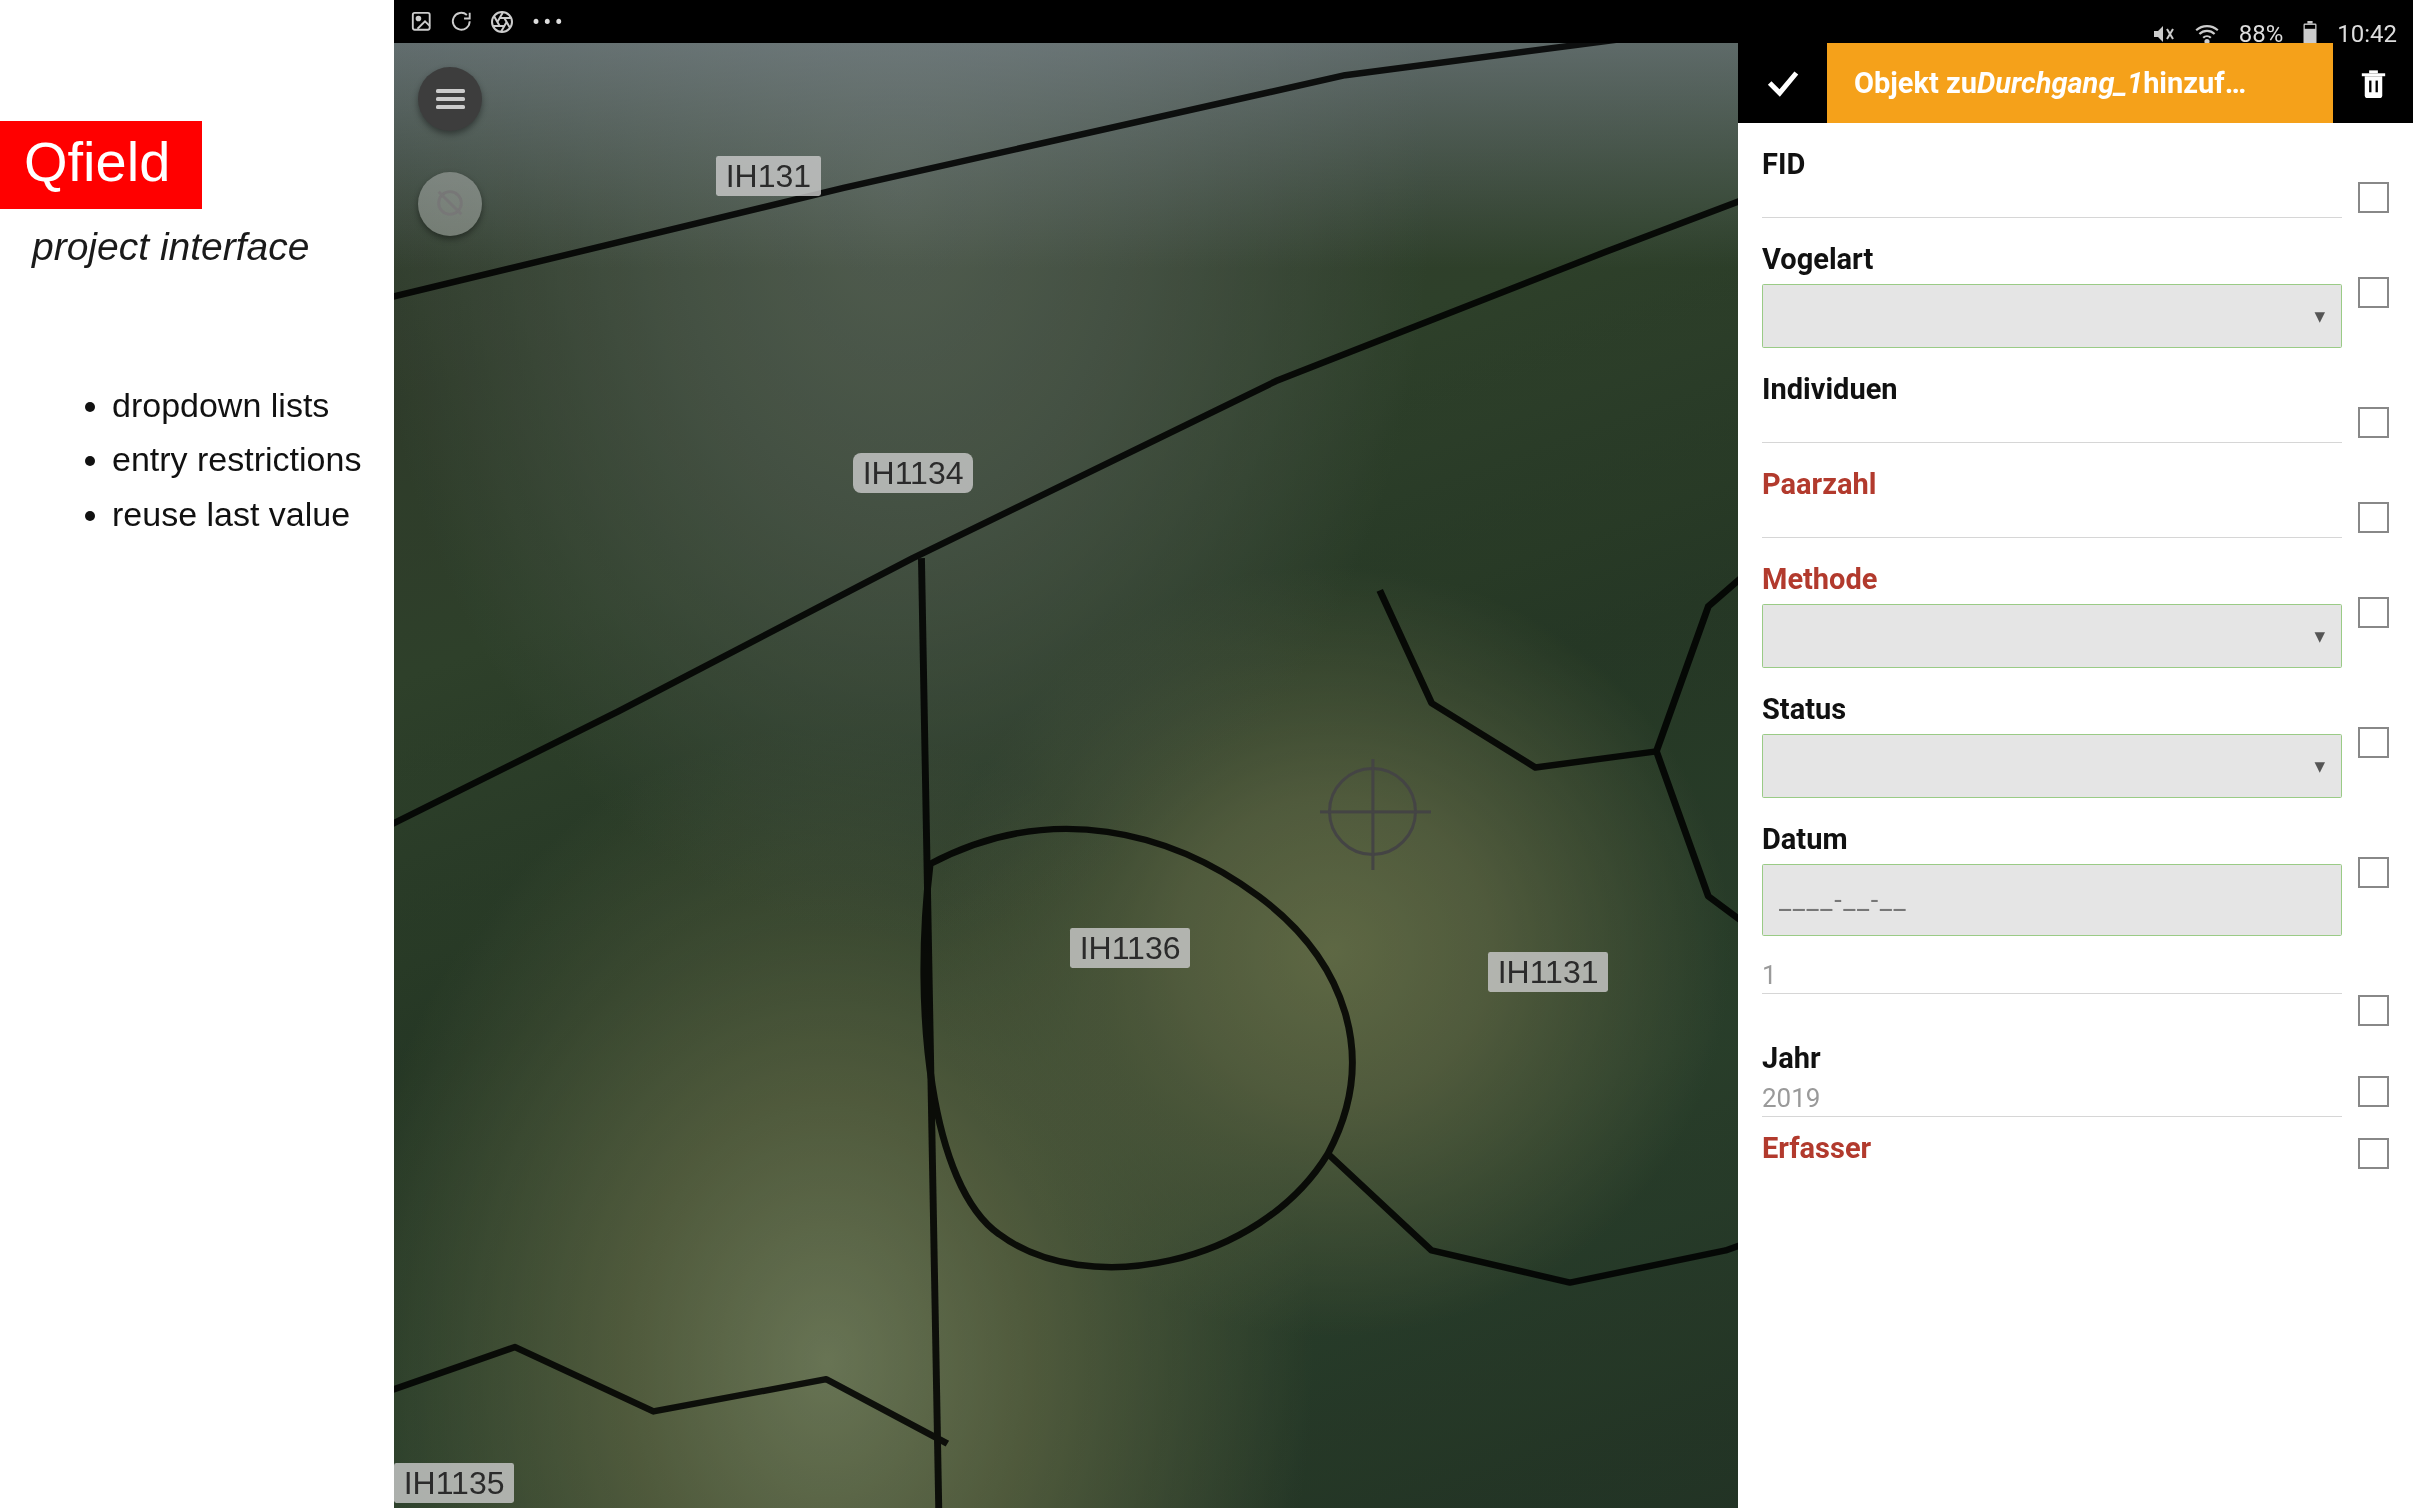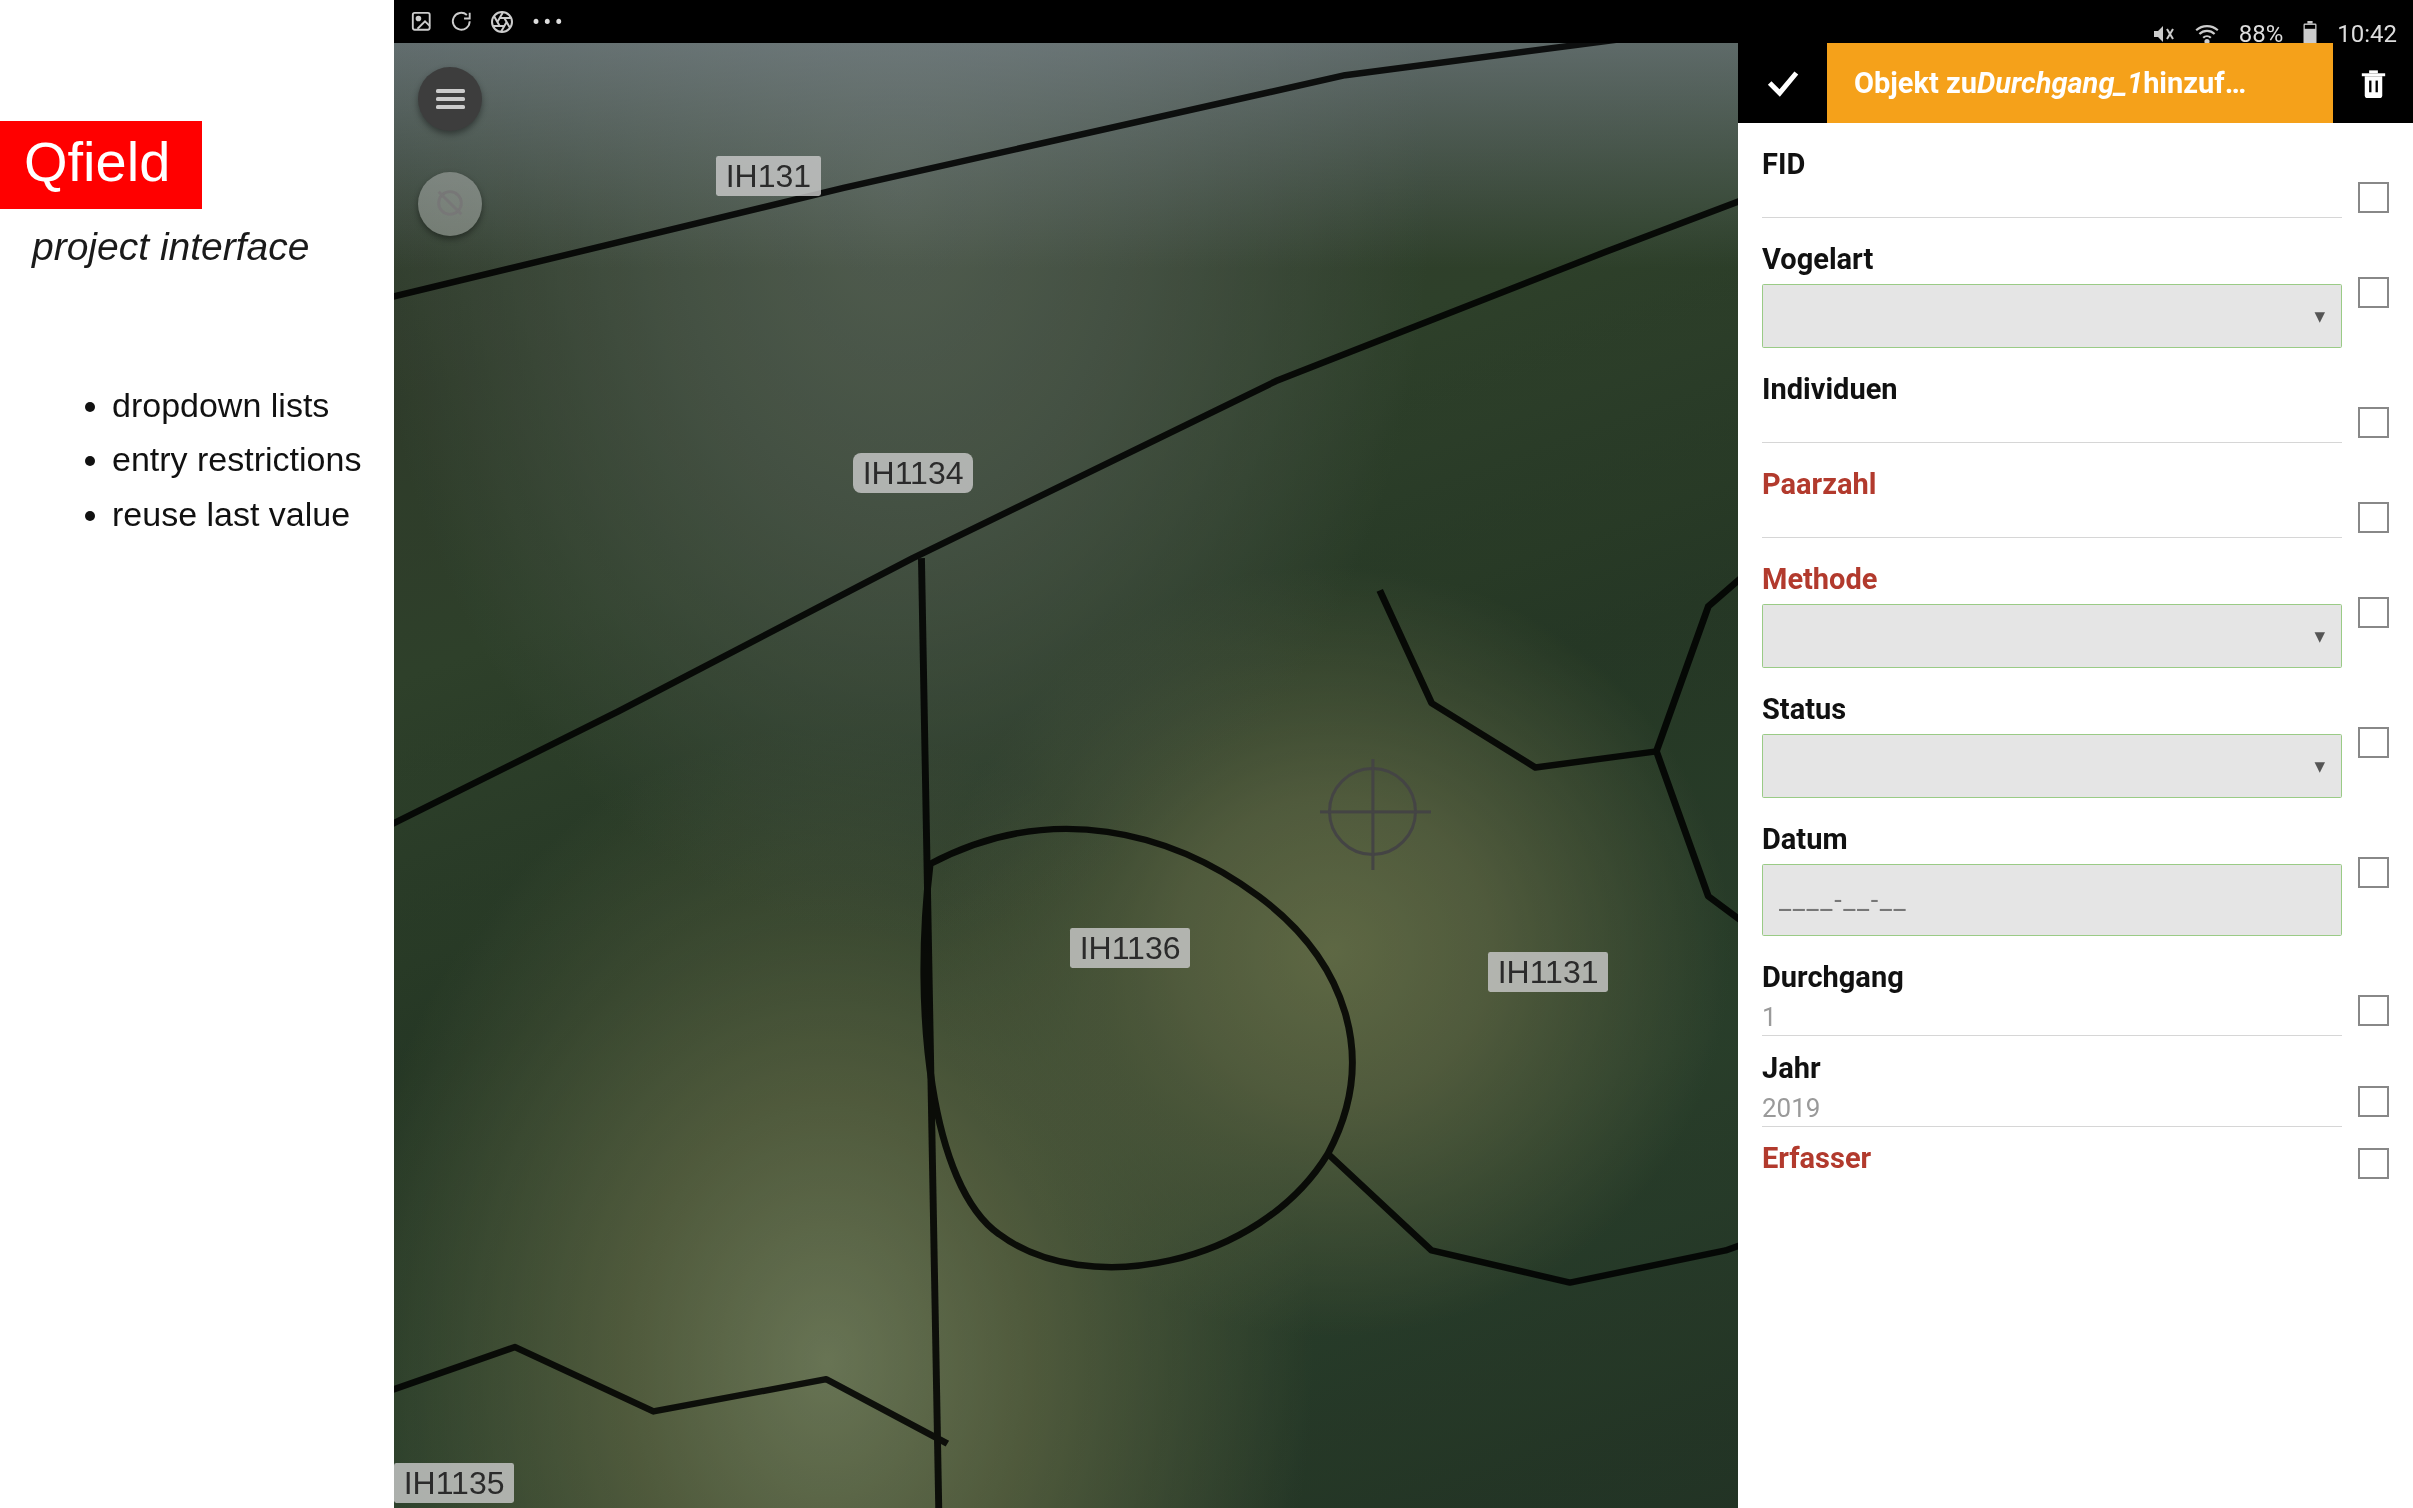--- a/index.html
+++ b/index.html
@@ -432,21 +432,20 @@
             <div class="field-label">Datum</div>
             <div class="field-date">____-__-__</div>
           </div>
           <div class="chk"></div>
         </div>
       </div>
 
       <div class="field" style="margin-bottom:14.5px;">
         <div class="field-row">
           <div class="field-main">
-            <div class="field-label">Durchgang</div>
             <div class="field-value">1</div>
           </div>
           <div class="chk"></div>
         </div>
       </div>
 
       <div class="field" style="margin-bottom:14.5px;">
         <div class="field-row">
           <div class="field-main">
             <div class="field-label">Jahr</div>

